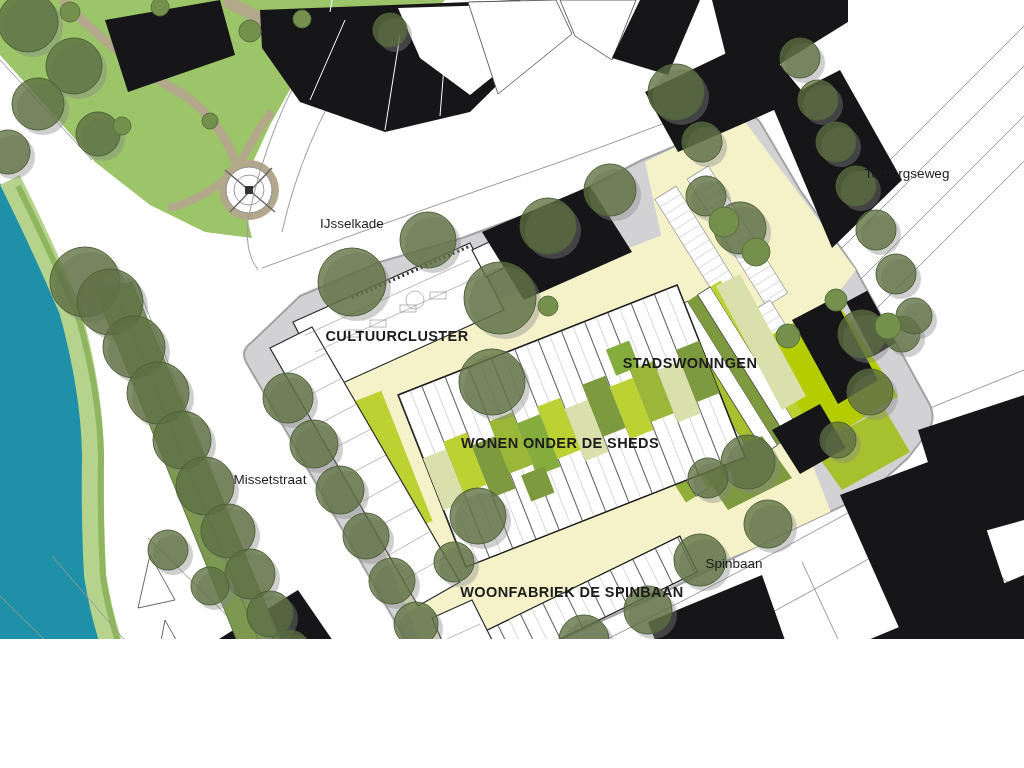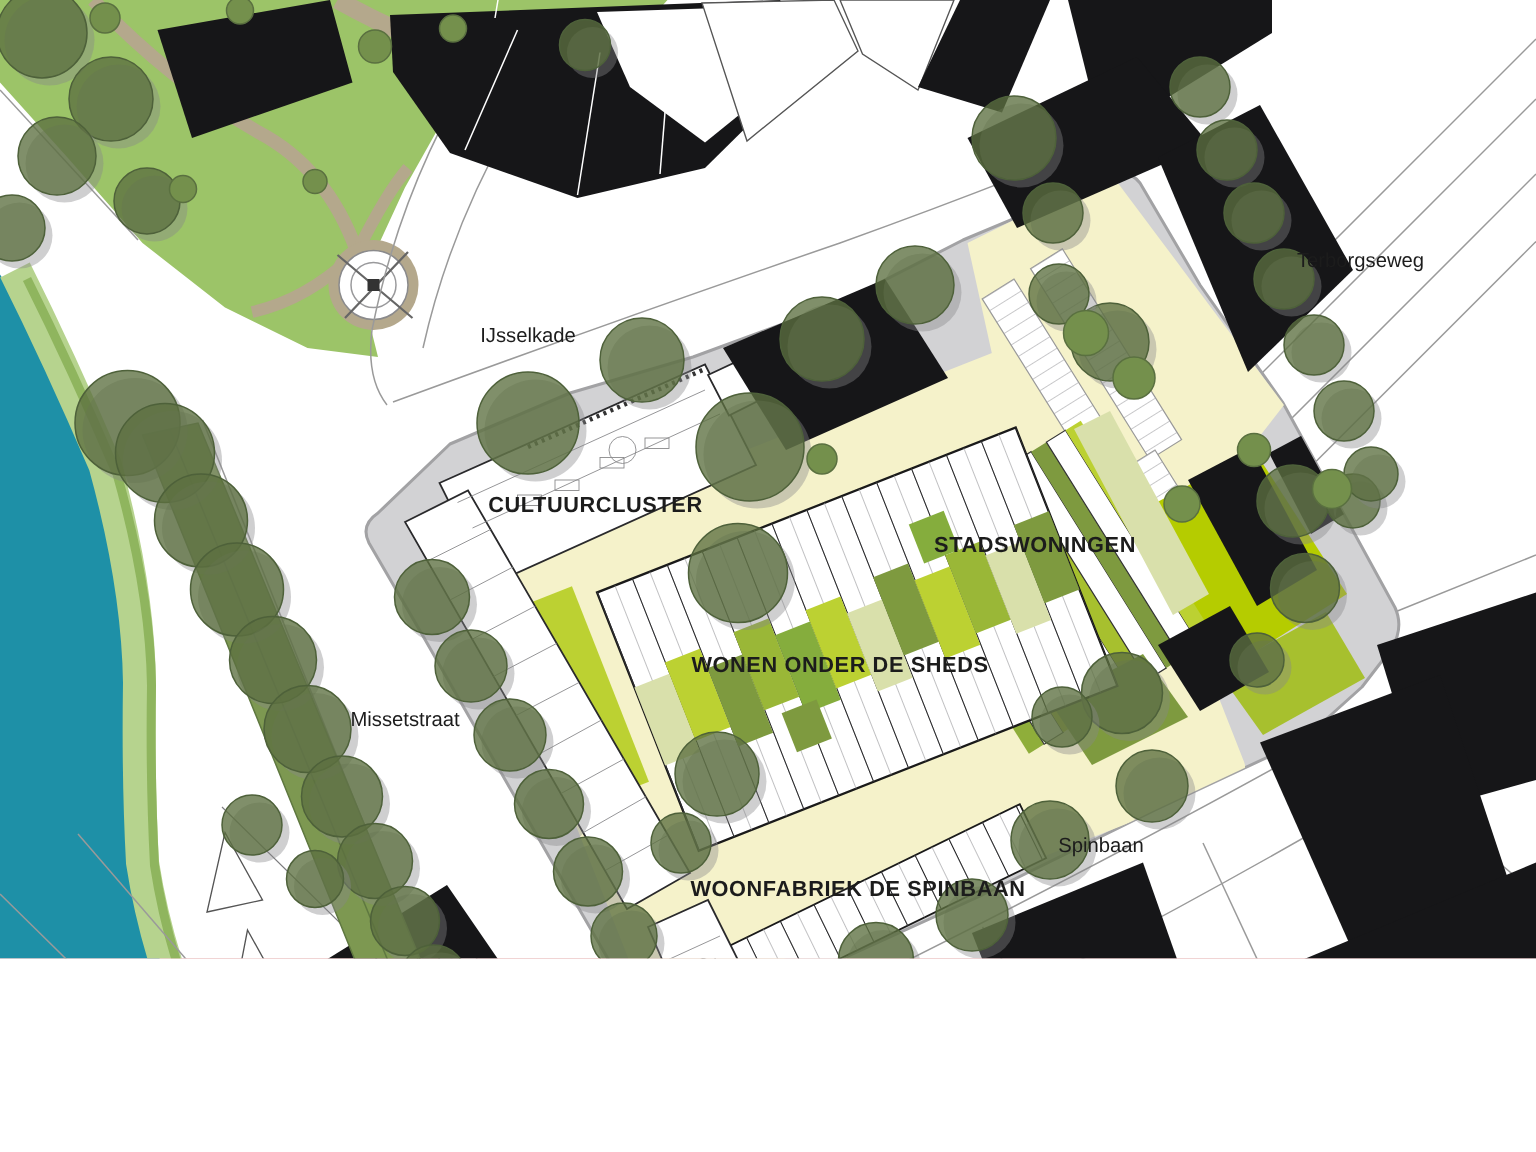--- a/index.html
+++ b/index.html
@@ -1,16 +1,16 @@
 <!DOCTYPE html>
 <html><head>
 <meta charset="utf-8">
 <style>
   html,body{margin:0;padding:0;background:#fff}
-  #stage{position:relative;width:1024px;height:639px;overflow:hidden;background:#b91c1c}
+  #stage{position:relative;width:1024px;height:639px;overflow:hidden;background:#0369a1}
   svg{display:block}
   .thin{stroke:#9a9a9a;stroke-width:1;fill:none}
   .thin2{stroke:#7d7d7f;stroke-width:.8;fill:none}
   .detail{stroke:#8a8a8c;stroke-width:.6;fill:none}
   .blk{fill:#161618}
   .white-b{fill:#fff;stroke:#2a2a2c;stroke-width:1.2}
   .outl{fill:#fff;stroke:#555;stroke-width:.9}
   .lbl{font-family:"Liberation Sans",sans-serif;fill:#1c1c1c;text-anchor:middle}
   .lbl-area{font-size:14.5px;font-weight:600;letter-spacing:.4px}
   .lbl-street{font-size:13.5px;font-weight:400}

